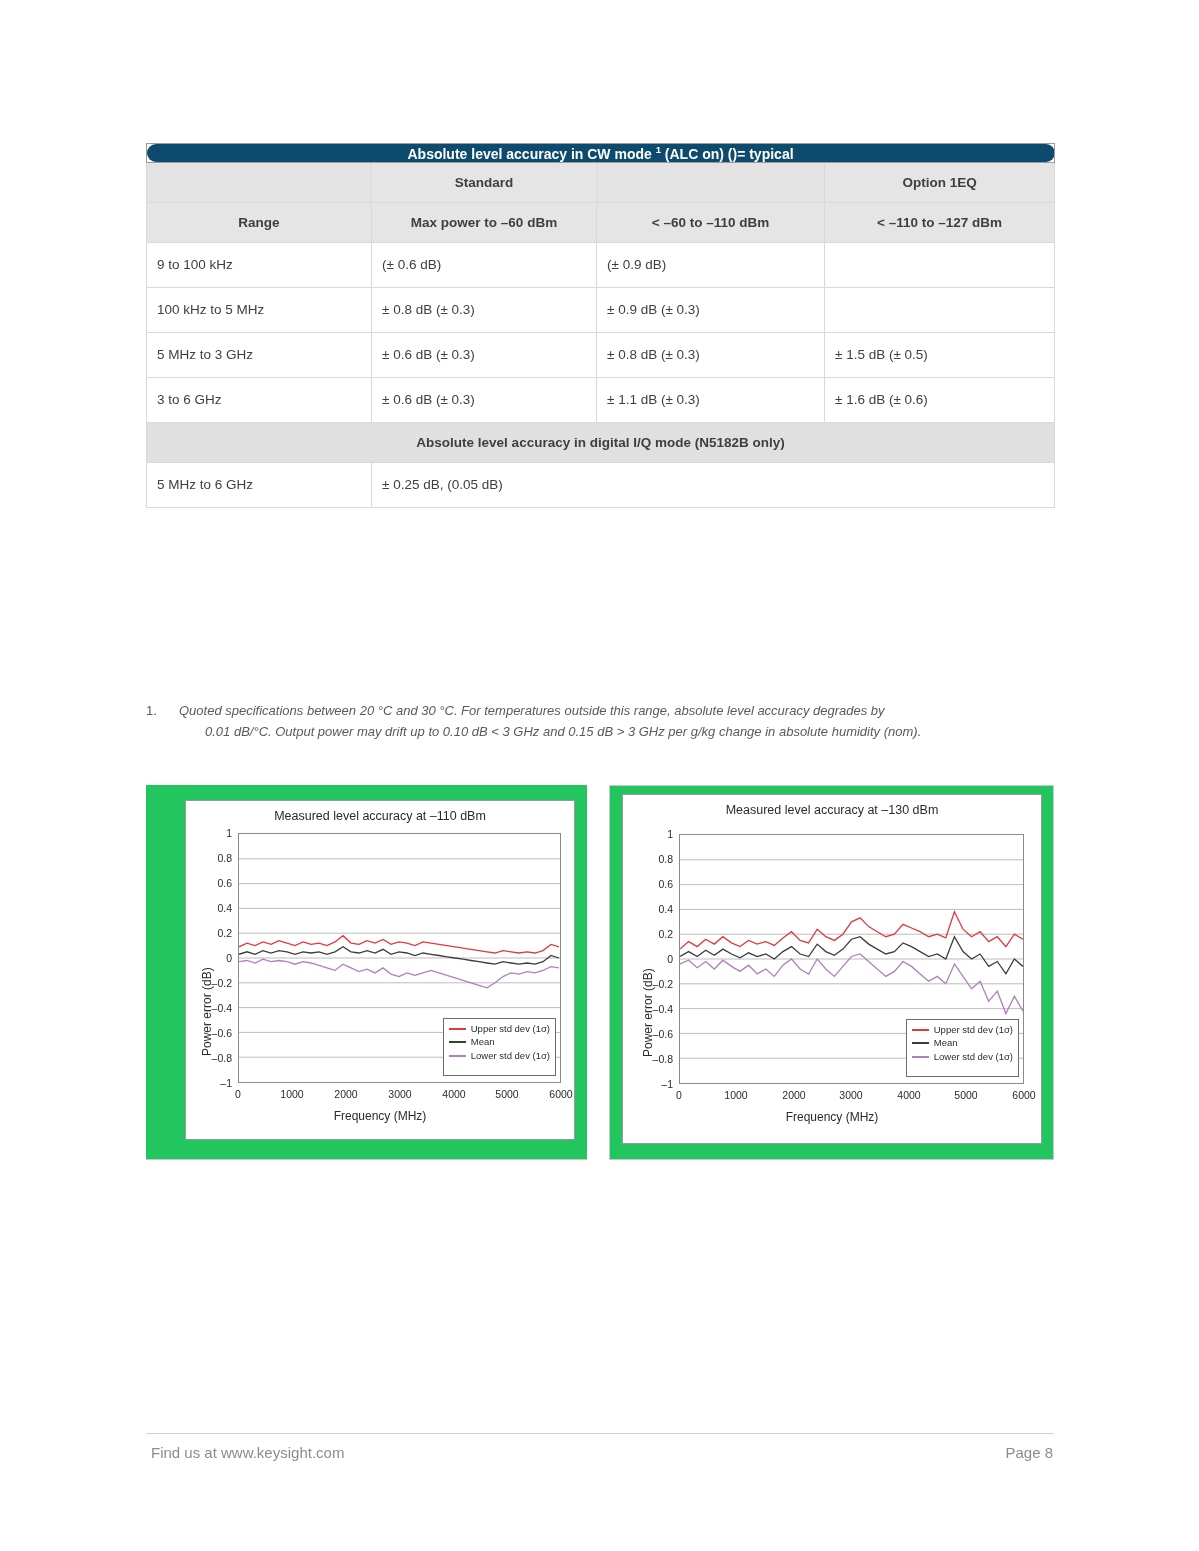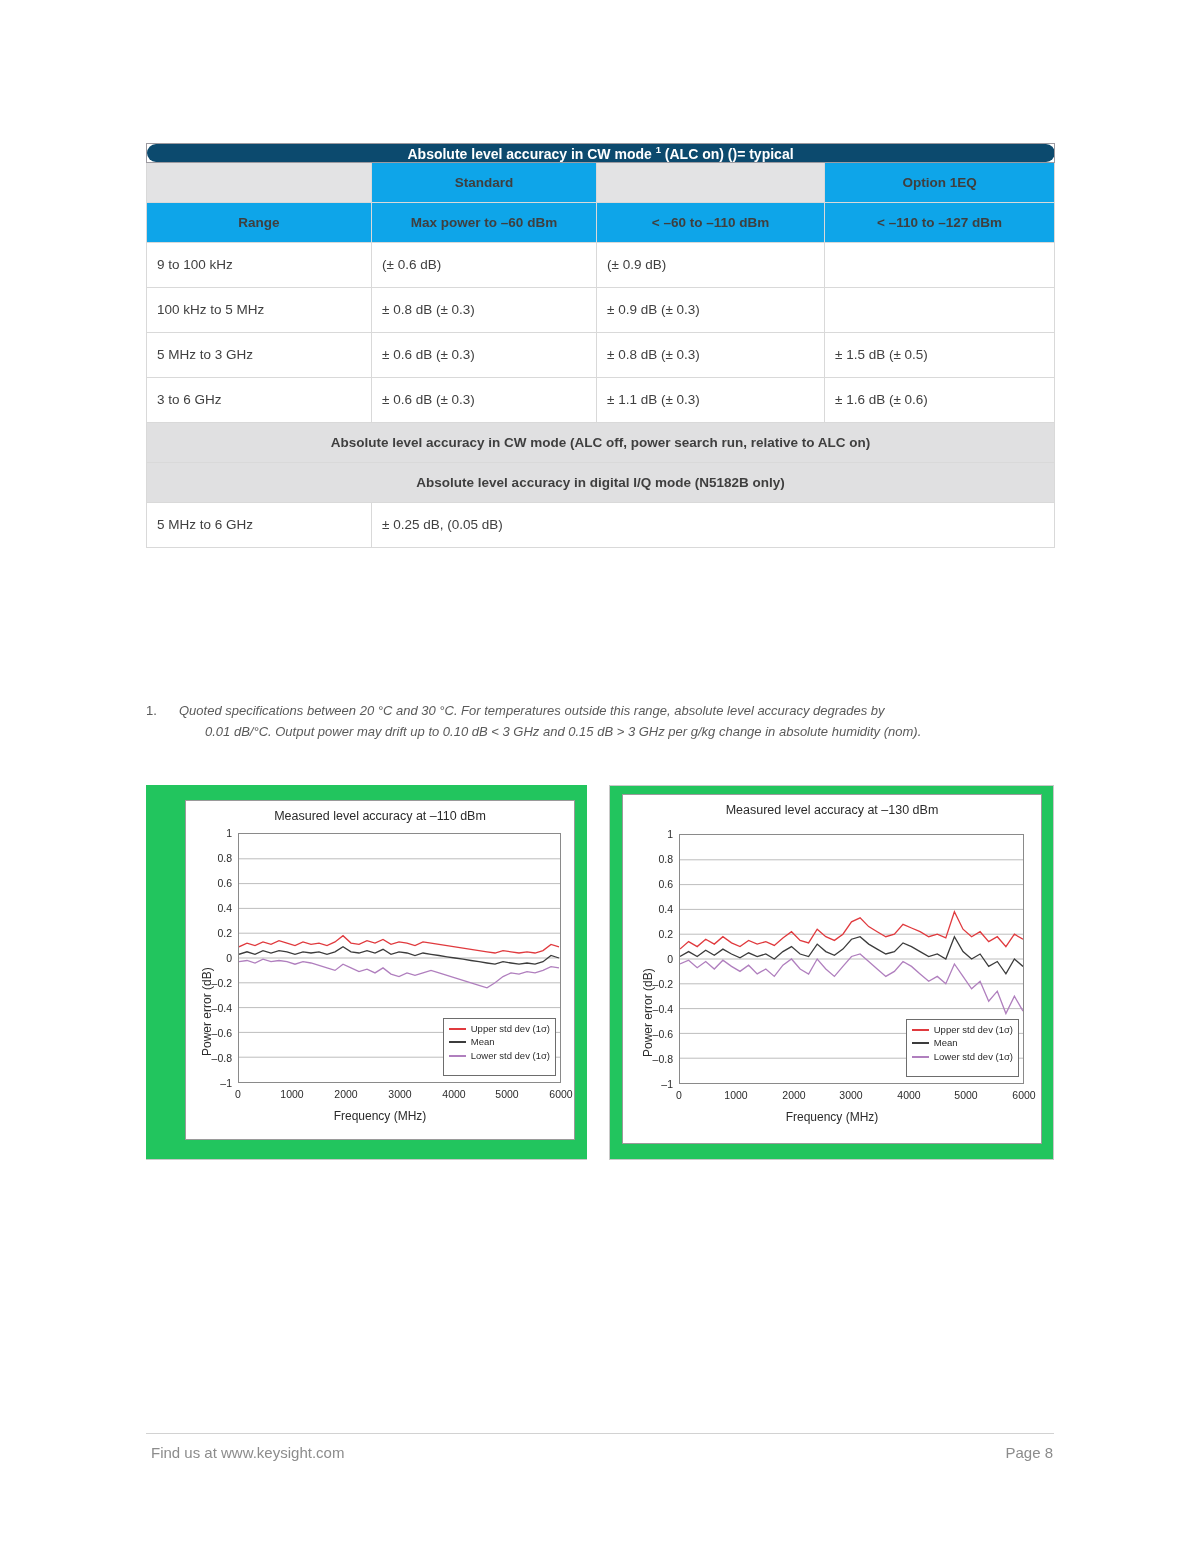--- a/index.html
+++ b/index.html
@@ -39,21 +39,21 @@
     background: #0c4a6e;
     color: #ffffff;
     font-weight: bold;
     text-align: center;
     font-size: 14px;
     padding: 0 10px;
     border-color: #9c9aa0;
     border-radius: 10px;
   }
   .hdr-row td {
-    background: #0ea5e9;
+    background: #e5e5e5;
     font-weight: bold;
     text-align: center;
     font-size: 13.5px;
     color: #3f3f3f;
     padding: 12px 10px;
     border-color: #d9d9d9;
   }
   .hdr-row td.blank { background: #e3e3e4; }
   .data-row td { background: #ffffff; height: 45px; }
   .section-row td {
@@ -248,23 +248,20 @@
         <td>± 0.8 dB (± 0.3)</td>
         <td>± 1.5 dB (± 0.5)</td>
       </tr>
       <tr class="data-row">
         <td>3 to 6 GHz</td>
         <td>± 0.6 dB (± 0.3)</td>
         <td>± 1.1 dB (± 0.3)</td>
         <td>± 1.6 dB (± 0.6)</td>
       </tr>
 
-      <tr class="section-row">
-        <td colspan="4">Absolute level accuracy in CW mode (ALC off, power search run, relative to ALC on)</td>
-      </tr>
 
       <tr class="section-row">
         <td colspan="4">Absolute level accuracy in digital I/Q mode (N5182B only)</td>
       </tr>
       <tr class="data-row">
         <td>5 MHz to 6 GHz</td>
         <td colspan="3">± 0.25 dB, (0.05 dB)</td>
       </tr>
     </tbody>
   </table>

